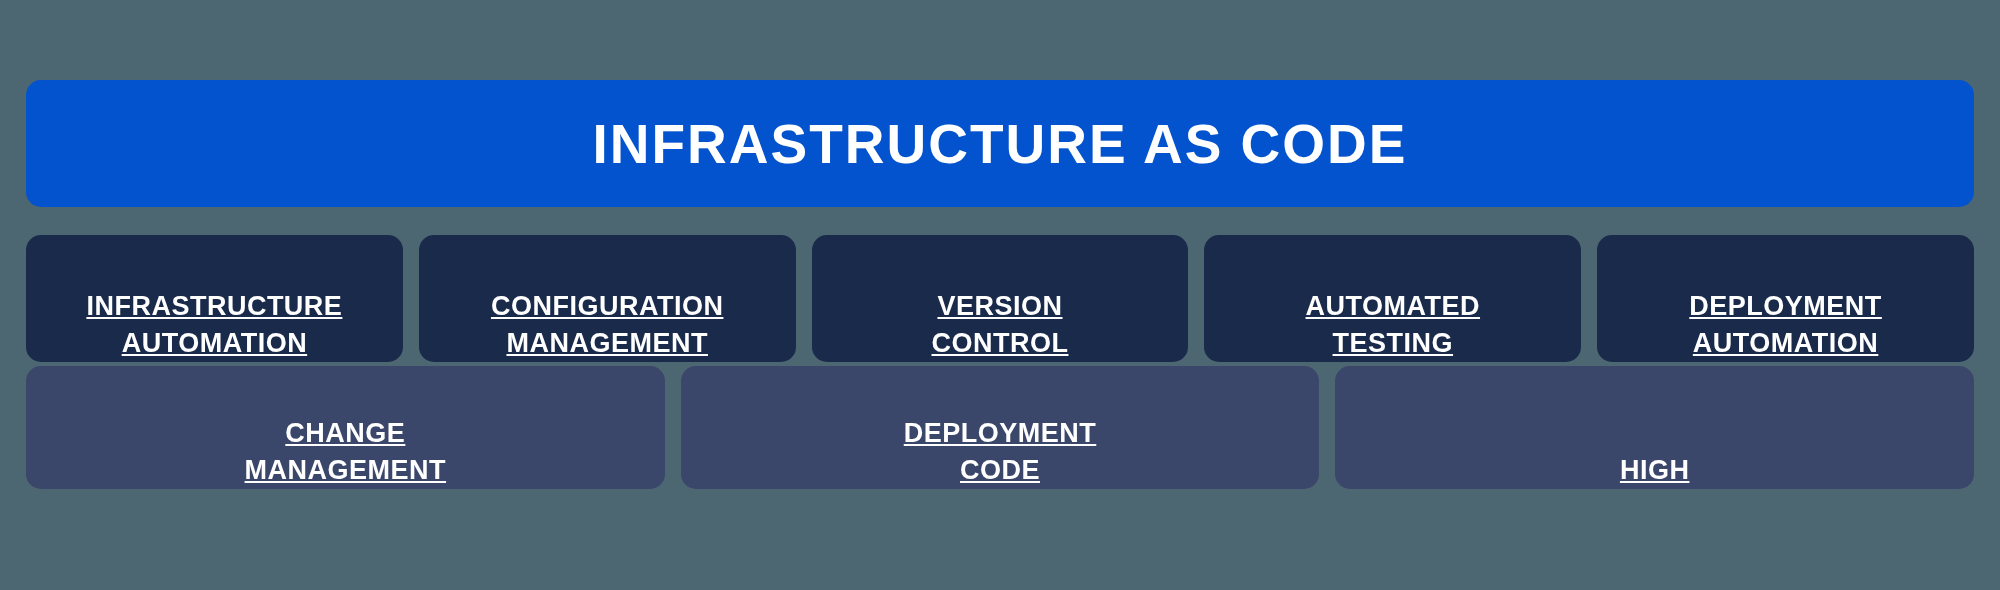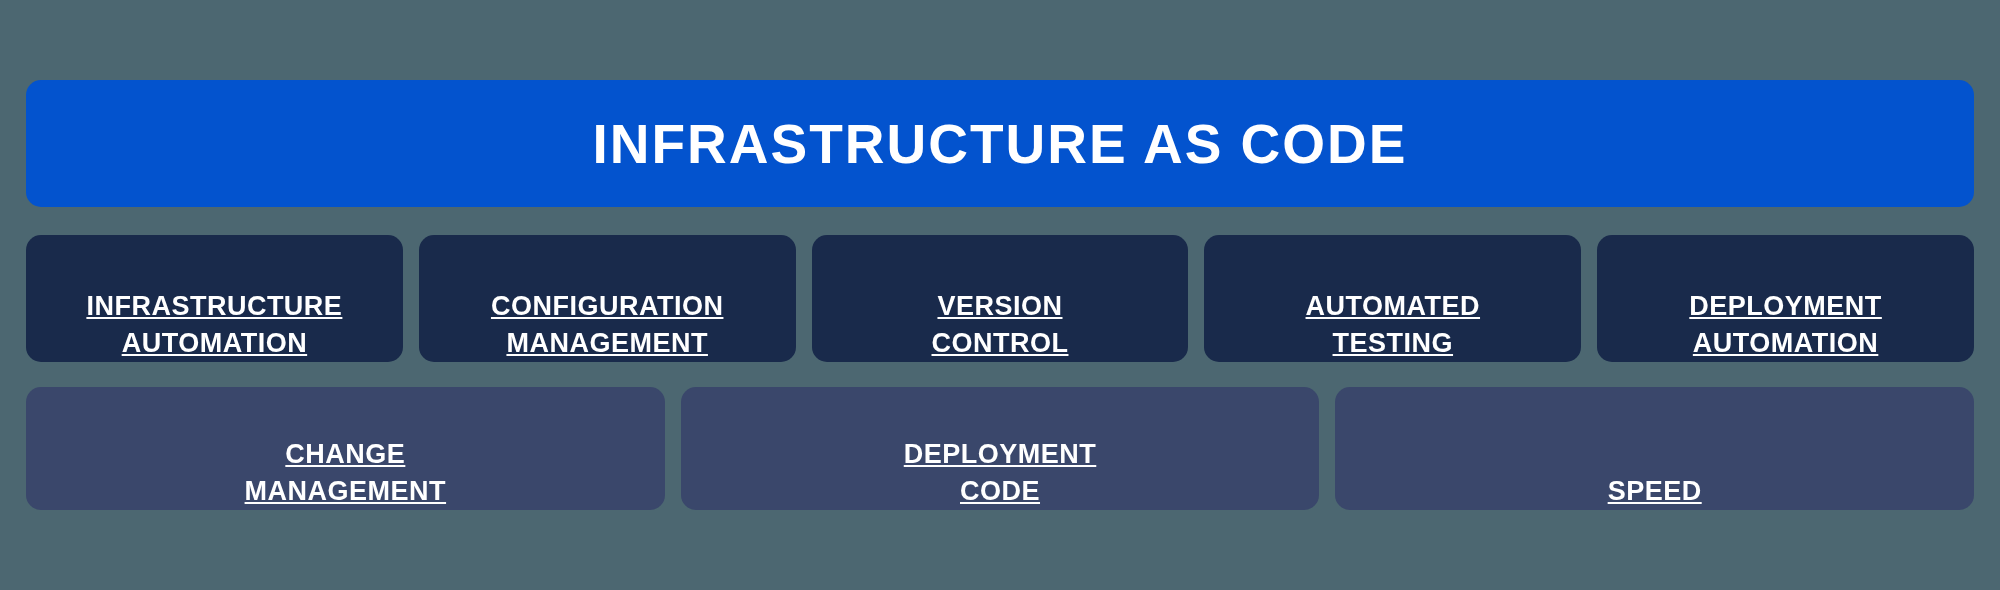--- a/index.html
+++ b/index.html
@@ -43,21 +43,21 @@
     left: 26px;
     width: 1948px;
     display: flex;
     gap: 16px;
   }
   .row-practices {
     top: 235px;
     height: 127px;
   }
   .row-benefits {
-    top: 387px;
+    top: 366px;
     height: 123px;
   }
   .box {
     flex: 1 1 0;
     border-radius: 15px;
     display: flex;
     flex-direction: column;
     align-items: center;
     justify-content: flex-end;
     text-align: center;
@@ -113,17 +113,17 @@
   <div class="row row-benefits">
     <div class="box">
       <span>CHANGE</span>
       <span>MANAGEMENT</span>
     </div>
     <div class="box">
       <span>DEPLOYMENT</span>
       <span>CODE</span>
     </div>
     <div class="box">
-      <span>SPEED</span>
+      <span>HIGH</span>
     </div>
   </div>
 
 </div>
 
 </body></html>

